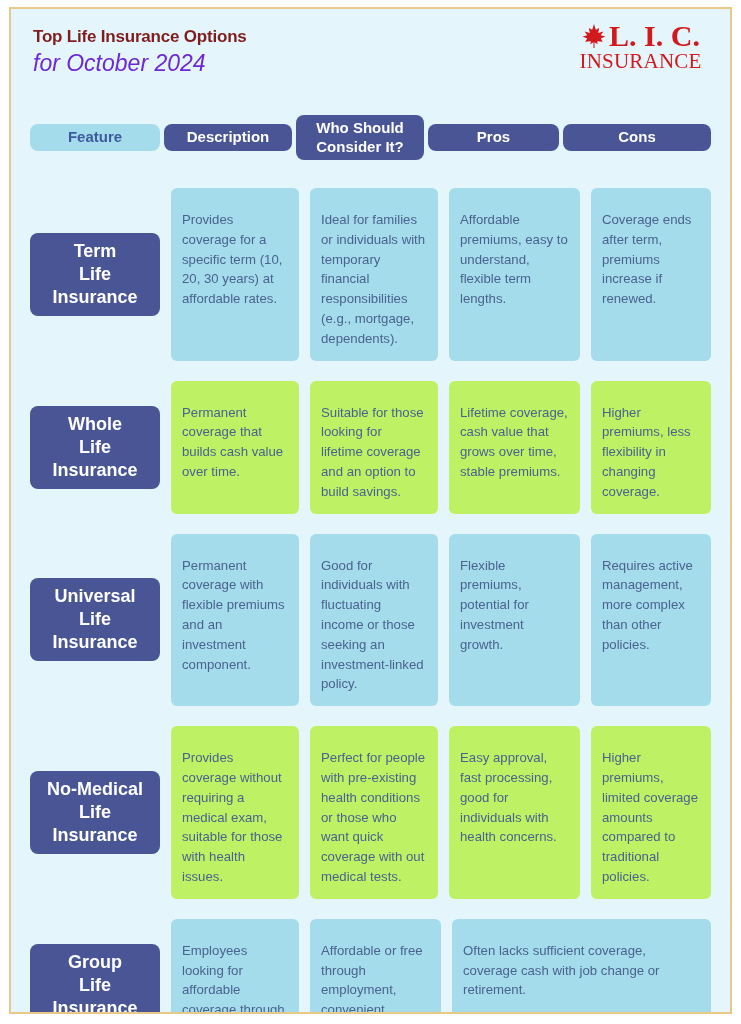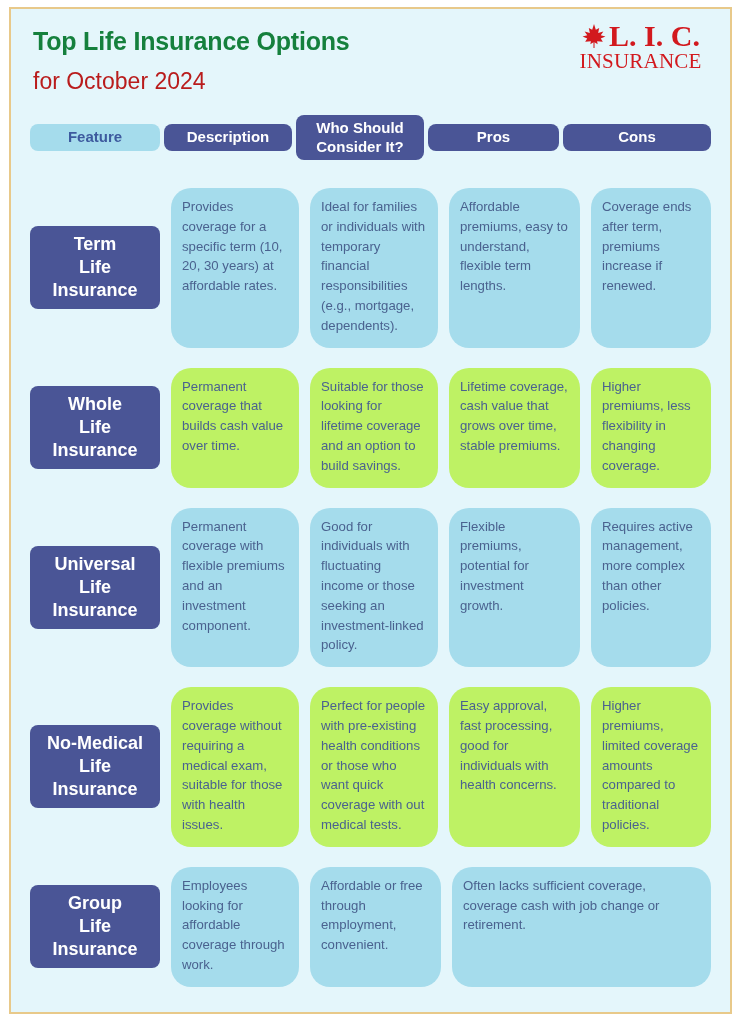--- a/index.html
+++ b/index.html
@@ -30,32 +30,33 @@
     overflow: hidden;
   }
   
   .header {
     position: relative;
     height: 97px;
     padding: 18px 22px 0 22px;
     box-sizing: border-box;
   }
   .title-line1 {
-    font-size: 25px;
-    font-weight: bold;
-    color: #15803d;
+    font-size: 17px;
+    font-weight: bold;
+    color: #7f1d1d;
     letter-spacing: -0.2px;
     line-height: 1.15;
   }
   .title-line2 {
     font-size: 23px;
     font-weight: normal;
-    color: #b91c1c;
+    color: #6d28d9;
     line-height: 1.3;
-    margin-top: 11px;
+    margin-top: 2px;
+    font-style: italic;
   }
   .logo {
     position: absolute;
     right: 22px;
     top: 12px;
     width: 135px;
     text-align: center;
     color: #d2191e;
     user-select: none;
   }
@@ -151,22 +152,22 @@
     line-height: 1.28;
     display: flex;
     flex-direction: column;
     align-items: center;
     justify-content: center;
     text-align: center;
     padding: 7px 4px;
     box-sizing: border-box;
   }
   .cell {
-    border-radius: 20px;
-    padding: 9px 11px 12px 11px;
+    border-radius: 6px;
+    padding: 22px 11px 12px 11px;
     box-sizing: border-box;
     font-size: 13.2px;
     line-height: 1.5;
     color: #4a628f;
     background: #a5dcec;
   }
   .tone-light .cell { background: #bef264; }
   .tone-dark .cell  { background: #a5dcec; }
 </style>
 </head>

